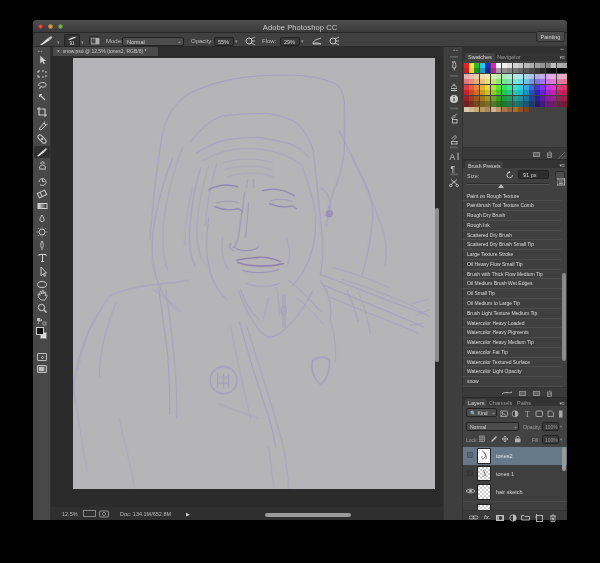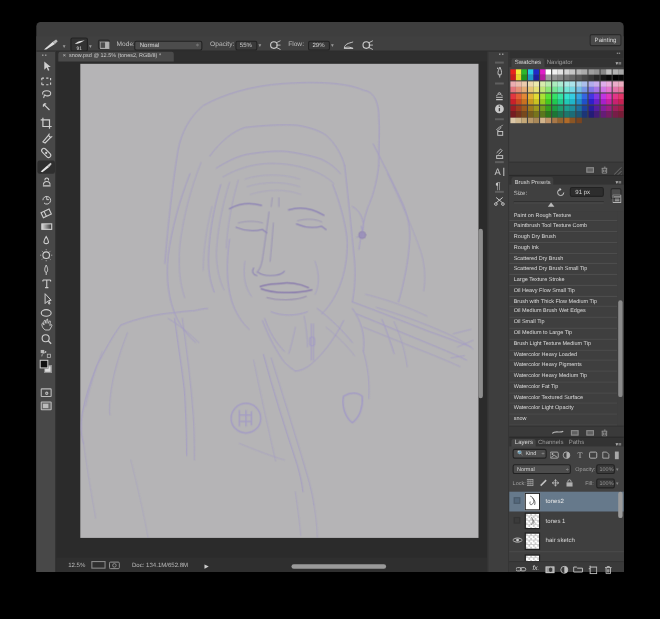--- a/index.html
+++ b/index.html
@@ -25,20 +25,26 @@
 #panels{position:absolute;left:430px;top:26px;width:104px;height:474px;background:#424242}
 .phead{position:absolute;left:0;width:104px;background:#333}
 .ptab{position:absolute;background:#424242;color:#d8d8d8;font-size:5.5px;border-radius:2px 2px 0 0}
 .pmenu{position:absolute;right:2px;color:#b5b5b5;font-size:5px}
 #swgrid i{position:absolute;width:5.1px;height:5.2px}
 .bitem{position:absolute;left:0;width:98px;height:9.775px;border-bottom:1px solid #4d4d4d;color:#dcdcdc;font-size:5px;line-height:9.7px;padding-left:4px;background:#3f3f3f}
 </style></head>
 <body>
 <div id="win">
 
+  <div id="title">
+    <div class="tl" style="left:5px;background:#df5149;border:.5px solid #a33"></div>
+    <div class="tl" style="left:15px;background:#dfa23c;border:.5px solid #a73"></div>
+    <div class="tl" style="left:25px;background:#7fb83f;border:.5px solid #583"></div>
+    <div class="t">Adobe Photoshop CC</div>
+  </div>
 
   <div id="opts">
     <svg class="abs" style="left:6px;top:2px" width="16" height="11" viewBox="0 0 16 11">
         <path d="M1 10 L9 3 L11 5 L3 10 Z" fill="#ddd"></path>
         <path d="M9 3 L12 1 L13.5 2.5 L11 5 Z" fill="#bbb"></path>
       </svg>
     <div class="abs" style="left:24px;top:6px;color:#999;font-size:5px">▾</div>
     <div class="inbox" style="left:31px;top:1px;width:16px;height:13px;background:#333;text-align:center">
         <svg width="11" height="5" viewBox="0 0 11 5" style="display:block;margin:1px auto 0">
           <path d="M1 4 C3 1.5 7 1 10 .5 C7 2.5 4 4 1 4Z" fill="#ddd"></path>

